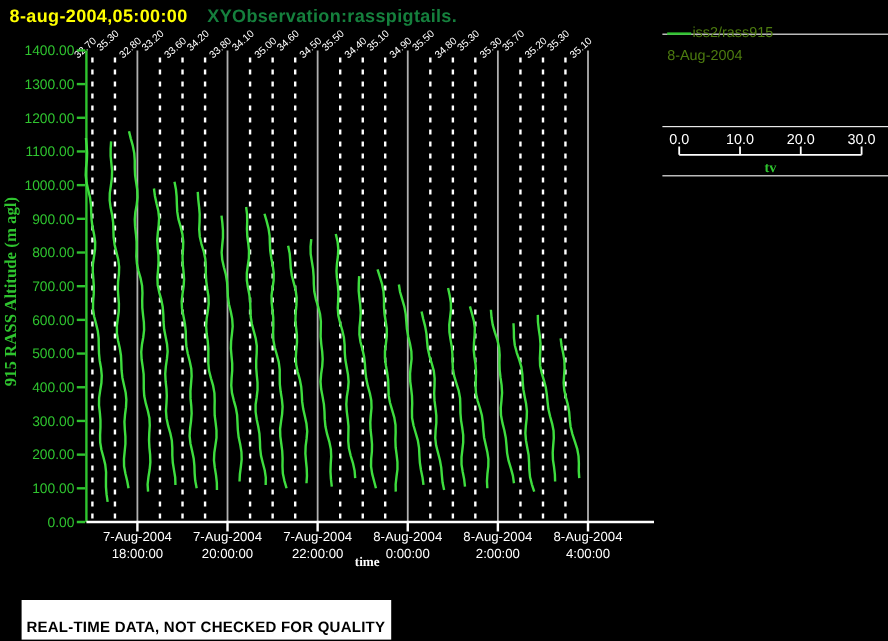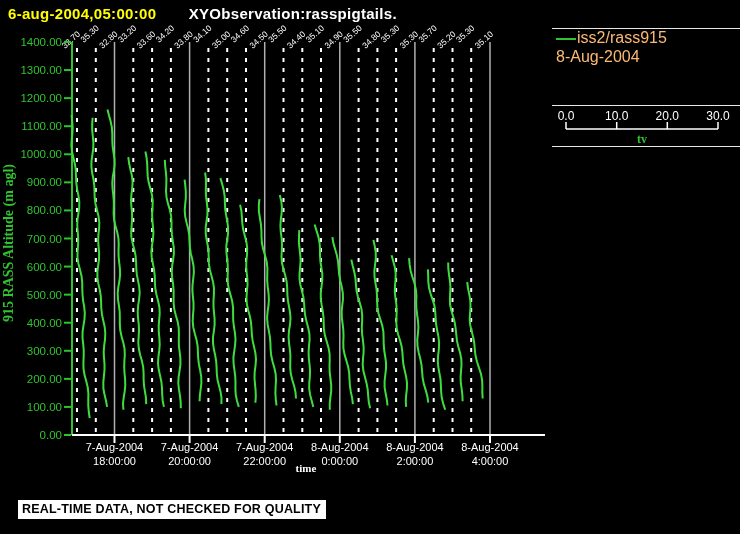--- a/index.html
+++ b/index.html
@@ -2,29 +2,29 @@
 <html><head>
 <meta charset="utf-8">
 <style>
   html,body{margin:0;padding:0;background:#000;width:740px;height:534px;overflow:hidden;
     font-family:"Liberation Sans",sans-serif;}
   #stage{position:relative;width:740px;height:534px;background:#000;}
   #chart-svg{position:absolute;left:0;top:0;}
   .hdr{position:absolute;top:5px;left:8px;white-space:nowrap;font-size:15px;font-weight:bold;
     letter-spacing:.3px;}
   .hdr .ts{color:#ffff00;}
-  .hdr .ttl{color:#ffffff;margin-left:28px;}
-  .legend{position:absolute;left:556px;top:28px;width:184px;color:#fdba74;font-size:16px;
+  .hdr .ttl{color:#15803d;margin-left:12px;}
+  .legend{position:absolute;left:556px;top:18px;width:184px;color:#4d7c0f;font-size:12px;
     line-height:19px;white-space:nowrap;}
   .legend .swatch{display:inline-block;width:20px;height:2px;background:#2fc42f;
     vertical-align:middle;margin-right:1px;}
   .lrule{position:absolute;left:552px;width:188px;height:0;border-top:1px solid #e8e8e8;}
   #legend-axis-svg{position:absolute;left:552px;top:108px;}
   .banner{position:absolute;left:18px;top:500px;background:#ffffff;color:#000;
-    font-size:12.5px;font-weight:bold;padding:2px 5px 3px 4px;white-space:nowrap;
+    font-size:12.5px;font-weight:bold;padding:16px 5px 3px 4px;white-space:nowrap;
     letter-spacing:.2px;}
 </style>
 </head>
 <body>
 
 <div id="stage">
 
   <svg id="chart-svg" width="740" height="534">
       <g>
         <line x1="77.0" y1="48" x2="77.0" y2="435" stroke="#ffffff" stroke-width="2" stroke-dasharray="4 6"></line>
@@ -152,21 +152,21 @@
         <polyline points="373.4,239.9 374.7,246.0 375.7,252.2 375.8,258.3 375.1,264.4 374.4,270.6 374.5,276.7 375.4,282.8 376.5,289.0 377.0,295.1 377.1,301.2 377.4,307.4 378.5,313.5 380.4,319.6 382.3,325.8 383.4,331.9 383.6,338.0 383.7,344.2 384.2,350.3 385.2,356.5 386.0,362.6 386.0,368.7 385.3,374.9 384.6,381.0 384.6,387.1 385.6,393.3 386.8,399.4 387.5,405.5" fill="none" stroke="#3edd3e" stroke-width="2" stroke-linejoin="round"></polyline>
         <polyline points="391.6,255.3 393.3,261.4 394.9,267.5 395.7,273.5 395.5,279.6 395.0,285.7 394.8,291.7 395.4,297.8 396.3,303.9 396.7,309.9 396.5,316.0 396.3,322.0 396.7,328.1 398.1,334.2 400.0,340.2 401.6,346.3 402.4,352.4 402.8,358.4 403.4,364.5 404.7,370.5 406.1,376.6 407.0,382.7 406.9,388.7 406.2,394.8 405.8,400.9 406.1,406.9" fill="none" stroke="#3edd3e" stroke-width="2" stroke-linejoin="round"></polyline>
         <polyline points="409.1,258.1 409.6,264.4 410.6,270.7 412.4,277.0 414.5,283.3 415.9,289.6 416.4,295.9 416.2,302.1 416.4,308.4 417.1,314.7 418.0,321.0 418.4,327.3 417.9,333.6 417.3,339.9 417.5,346.1 418.7,352.4 420.3,358.7 421.5,365.0 422.1,371.3 422.6,377.6 423.8,383.9 425.7,390.1 427.4,396.4 428.3,402.7" fill="none" stroke="#3edd3e" stroke-width="2" stroke-linejoin="round"></polyline>
         <polyline points="427.9,269.4 428.2,275.5 428.3,281.6 429.0,287.7 430.6,293.8 432.7,299.9 434.5,306.0 435.3,312.1 435.6,318.2 436.1,324.3 437.2,330.4 438.4,336.5 439.1,342.6 438.9,348.7 438.2,354.8 437.8,360.9 438.3,367.0 439.4,373.1 440.5,379.2 440.9,385.3 441.1,391.4 441.7,397.5 443.2,403.6 445.2,409.7" fill="none" stroke="#3edd3e" stroke-width="2" stroke-linejoin="round"></polyline>
         <polyline points="448.2,262.4 448.3,268.4 449.0,274.4 449.9,280.5 450.4,286.5 450.2,292.6 449.9,298.6 450.1,304.7 451.4,310.7 453.2,316.7 454.8,322.8 455.7,328.8 456.3,334.9 457.0,340.9 458.4,346.9 460.1,353.0 461.3,359.0 461.5,365.1 461.0,371.1 460.6,377.1 460.8,383.2 461.7,389.2 462.4,395.3 462.6,401.3" fill="none" stroke="#3edd3e" stroke-width="2" stroke-linejoin="round"></polyline>
         <polyline points="467.2,282.0 468.0,288.1 469.3,294.3 470.3,300.4 470.5,306.5 470.1,312.7 469.7,318.8 470.2,324.9 471.6,331.1 473.2,337.2 474.3,343.3 474.8,349.5 475.5,355.6 477.0,361.7 479.0,367.9 481.0,374.0 482.1,380.1 482.4,386.2 482.3,392.4 482.7,398.5" fill="none" stroke="#3edd3e" stroke-width="2" stroke-linejoin="round"></polyline>
       </g>
     </svg>
 
   <div class="hdr">
-    <span class="ts">6-aug-2004,05:00:00</span>
+    <span class="ts">8-aug-2004,05:00:00</span>
     <span class="ttl">XYObservation:rasspigtails.</span>
   </div>
 
   <div class="lrule" style="top:28px"></div>
   <div class="legend">
     <div><span class="swatch"></span><span>iss2/rass915</span></div>
     <div>8-Aug-2004</div>
   </div>
   <div class="lrule" style="top:105px"></div>
   <svg id="legend-axis-svg" width="188" height="38">

